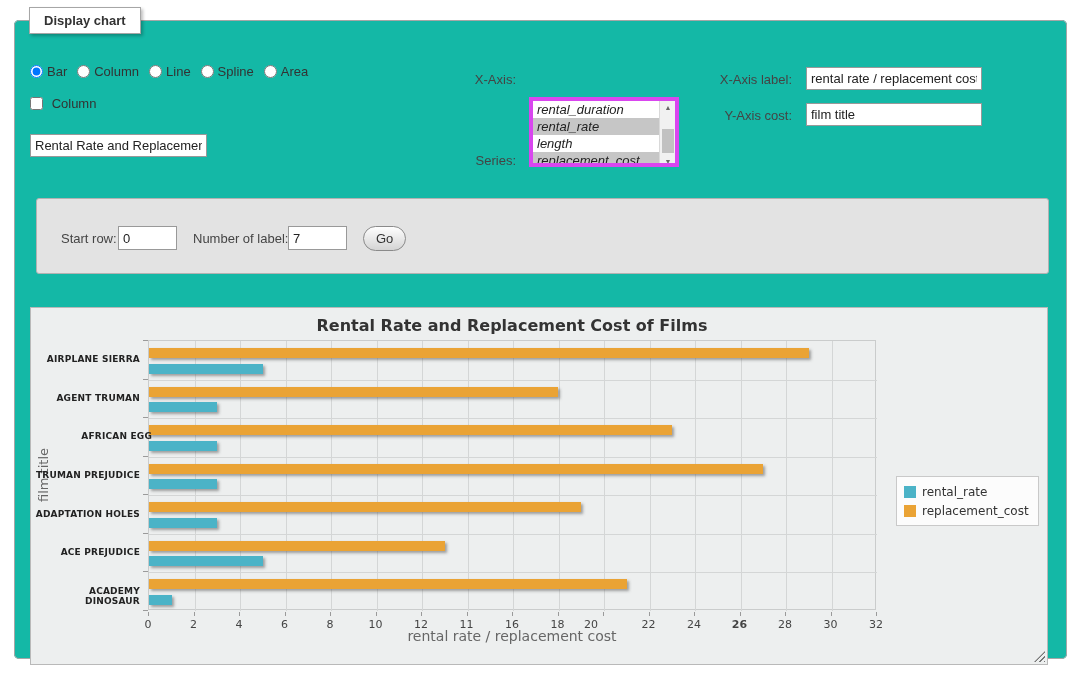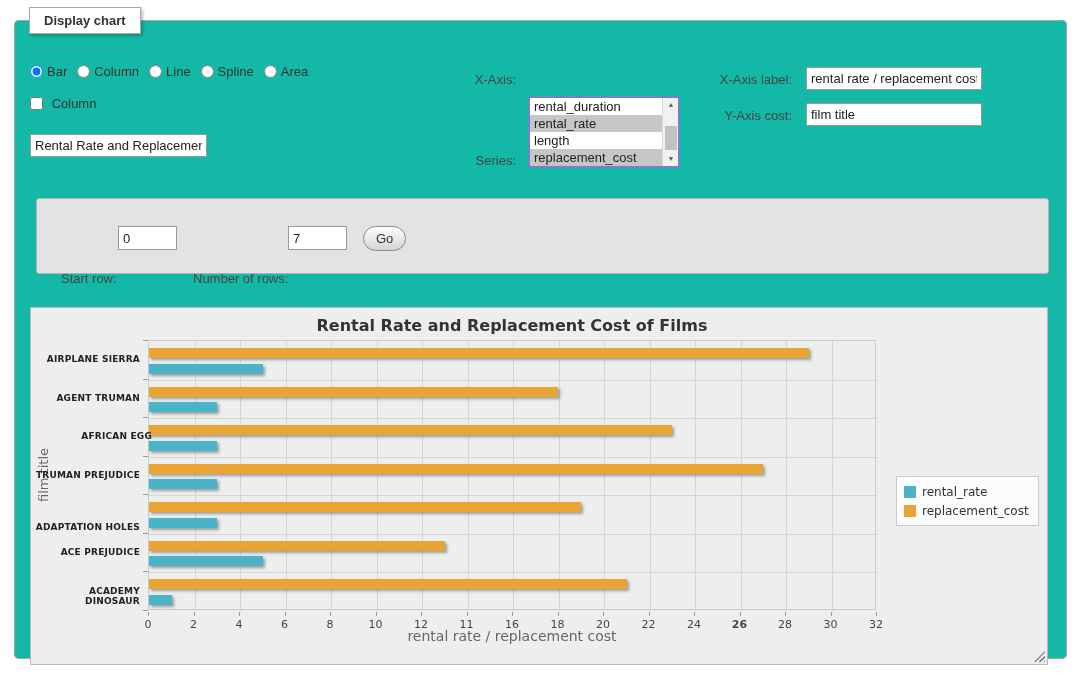--- a/index.html
+++ b/index.html
@@ -39,39 +39,39 @@
 
   .selectbox{
     left:514px; top:33px; width:154px; height:24px; background:#fff;
     border:1px solid #888; font-size:13px; color:#222; line-height:22px;
     padding-left:5px; cursor:default;
   }
   .selectbox .arrow{ position:absolute; right:6px; top:0; font-size:8px; color:#333; line-height:22px; }
 
   .series-list{
     left:514px; top:63px; width:150px; height:70px; background:#fff;
-    border:1px solid #d946ef; font-size:13px; color:#222; overflow:hidden;
+    border:4px solid #d946ef; font-size:13px; color:#222; overflow:hidden;font-style:italic;
   }
   .series-list .opt{ height:17px; line-height:17px; padding-left:4px; width:133px; white-space:nowrap; }
   .series-list .opt.sel{ background:#c6c6c6; }
   .scrollbar{ position:absolute; right:0; top:0; width:16px; height:68px; background:#f1f1f1; border-left:1px solid #d9d9d9; }
   .scrollbar .btn{ position:absolute; left:0; width:16px; height:14px; font-size:7px; color:#666; text-align:center; line-height:14px; background:#f1f1f1; }
   .scrollbar .btn.up{ top:0; }
   .scrollbar .btn.down{ bottom:0; }
   .scrollbar .thumb{ position:absolute; left:2px; top:28px; width:12px; height:24px; background:#c1c1c1; }
 
   .input-xlabel{ left:791px; top:33px; width:176px; height:23px; }
   .input-ylabel{ left:791px; top:69px; width:176px; height:23px; }
 
   
   .rows-panel{
     left:21px; top:164px; width:1013px; height:76px;
     background:#e3e3e3; border:1px solid #b2b2b2; border-radius:3px;
   }
-  .rows-panel .ctl-label{ text-align:left;margin-top:40px; }
+  .rows-panel .ctl-label{ text-align:left; }
   .lbl-startrow{ left:24px; top:32px; }
   .input-startrow{ left:81px; top:27px; width:59px; height:24px; }
   .lbl-numrows{ left:156px; top:32px; }
   .input-numrows{ left:251px; top:27px; width:59px; height:24px; }
   .go-btn{
     left:326px; top:27px; height:25px; padding:0 12px;
     font-size:13px; color:#333; font-family:"Liberation Sans",sans-serif;
     border:1px solid #8a8a8a; border-radius:13px;
     background:linear-gradient(#fefefe,#d4d4d4); cursor:pointer;
   }
@@ -139,21 +139,21 @@
     </div>
 
   <div class="abs ctl-label lbl-xaxis-label">X-Axis label:</div>
   <input type="text" class="abs input-xlabel" value="rental rate / replacement cost" style="">
   <div class="abs ctl-label lbl-yaxis-label">Y-Axis cost:</div>
   <input type="text" class="abs input-ylabel" value="film title" style="">
 
   <div class="abs rows-panel">
     <div class="abs ctl-label lbl-startrow">Start row:</div>
     <input type="text" class="abs input-startrow" value="0" style="">
-    <div class="abs ctl-label lbl-numrows">Number of rows:</div>
+    <div class="abs ctl-label lbl-numrows">Number of label:</div>
     <input type="text" class="abs input-numrows" value="7" style="">
     <button class="abs go-btn">Go</button>
   </div>
 
   <div class="abs chart-box" id="chart-box">
     <div class="abs chart-title">Rental Rate and Replacement Cost of Films</div>
     <div class="abs plot" id="plot">
         <div class="vgrid" style="left: 45.5px;"></div>
         <div class="vgrid" style="left: 91px;"></div>
         <div class="vgrid" style="left: 136.5px;"></div>
@@ -217,21 +217,21 @@
       <div class="xtick-label abs" style="left: 324.5px; top: 310px;">10</div>
       <div class="xtick abs" style="left: 390px; top: 304px;"></div>
       <div class="xtick-label abs" style="left: 370px; top: 310px;">12</div>
       <div class="xtick abs" style="left: 435.5px; top: 304px;"></div>
       <div class="xtick-label abs" style="left: 415.5px; top: 310px;">11</div>
       <div class="xtick abs" style="left: 481px; top: 304px;"></div>
       <div class="xtick-label abs" style="left: 461px; top: 310px;">16</div>
       <div class="xtick abs" style="left: 526.5px; top: 304px;"></div>
       <div class="xtick-label abs" style="left: 506.5px; top: 310px;">18</div>
       <div class="xtick abs" style="left: 572px; top: 304px;"></div>
-      <div class="xtick-label abs" style="left: 552px; top: 310px;">20</div>
+      <div class="xtick-label abs" style="left: 540px; top: 310px;">20</div>
       <div class="xtick abs" style="left: 617.5px; top: 304px;"></div>
       <div class="xtick-label abs" style="left: 597.5px; top: 310px;">22</div>
       <div class="xtick abs" style="left: 663px; top: 304px;"></div>
       <div class="xtick-label abs" style="left: 643px; top: 310px;">24</div>
       <div class="xtick abs" style="left: 708.5px; top: 304px;"></div>
       <div class="xtick-label abs" style="left: 688.5px; top: 310px; font-weight: bold;">26</div>
       <div class="xtick abs" style="left: 754px; top: 304px;"></div>
       <div class="xtick-label abs" style="left: 734px; top: 310px;">28</div>
       <div class="xtick abs" style="left: 799.5px; top: 304px;"></div>
       <div class="xtick-label abs" style="left: 779.5px; top: 310px;">30</div>
@@ -242,17 +242,17 @@
       <div class="ytick abs" style="left: 112px; top: 109.143px;"></div>
       <div class="ytick abs" style="left: 112px; top: 147.714px;"></div>
       <div class="ytick abs" style="left: 112px; top: 186.286px;"></div>
       <div class="ytick abs" style="left: 112px; top: 224.857px;"></div>
       <div class="ytick abs" style="left: 112px; top: 263.429px;"></div>
       <div class="ytick abs" style="left: 112px; top: 302px;"></div>
       <div class="cat-label abs" style="left: 4px; top: 46.2857px;">AIRPLANE SIERRA</div>
       <div class="cat-label abs" style="left: 4px; top: 84.8571px;">AGENT TRUMAN</div>
       <div class="cat-label abs" style="left: 16px; top: 123.429px;">AFRICAN EGG</div>
       <div class="cat-label abs" style="left: 4px; top: 162px;">TRUMAN PREJUDICE</div>
-      <div class="cat-label abs" style="left: 4px; top: 200.571px; margin-top: 13px;">ADAPTATION HOLES</div>
+      <div class="cat-label abs" style="left: 4px; top: 200.571px;">ADAPTATION HOLES</div>
       <div class="cat-label abs" style="left: 4px; top: 239.143px;">ACE PREJUDICE</div>
       <div class="cat-label abs" style="left: 4px; top: 277.714px;">ACADEMY DINOSAUR</div>
     </div>
 </fieldset>
 
 </body></html>

